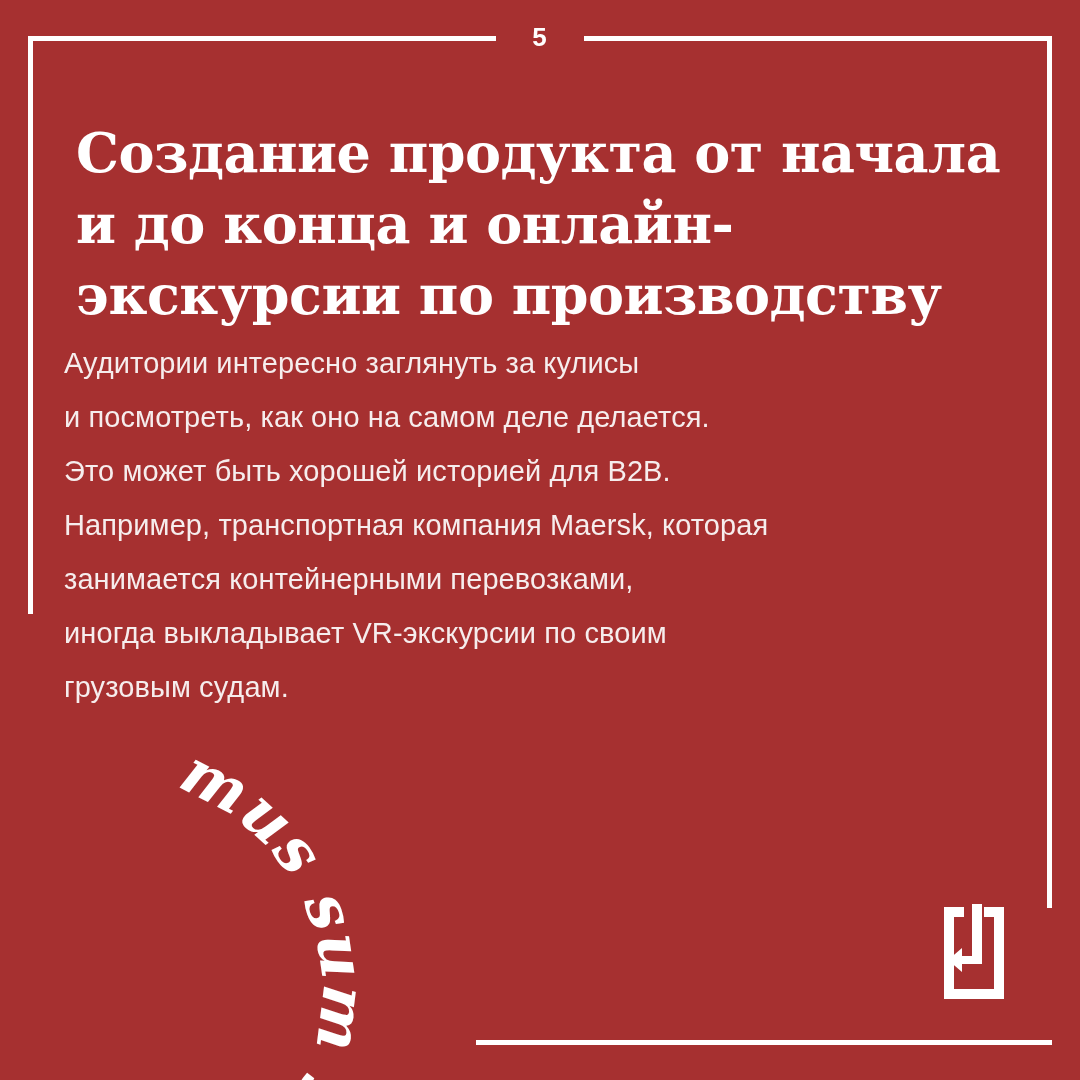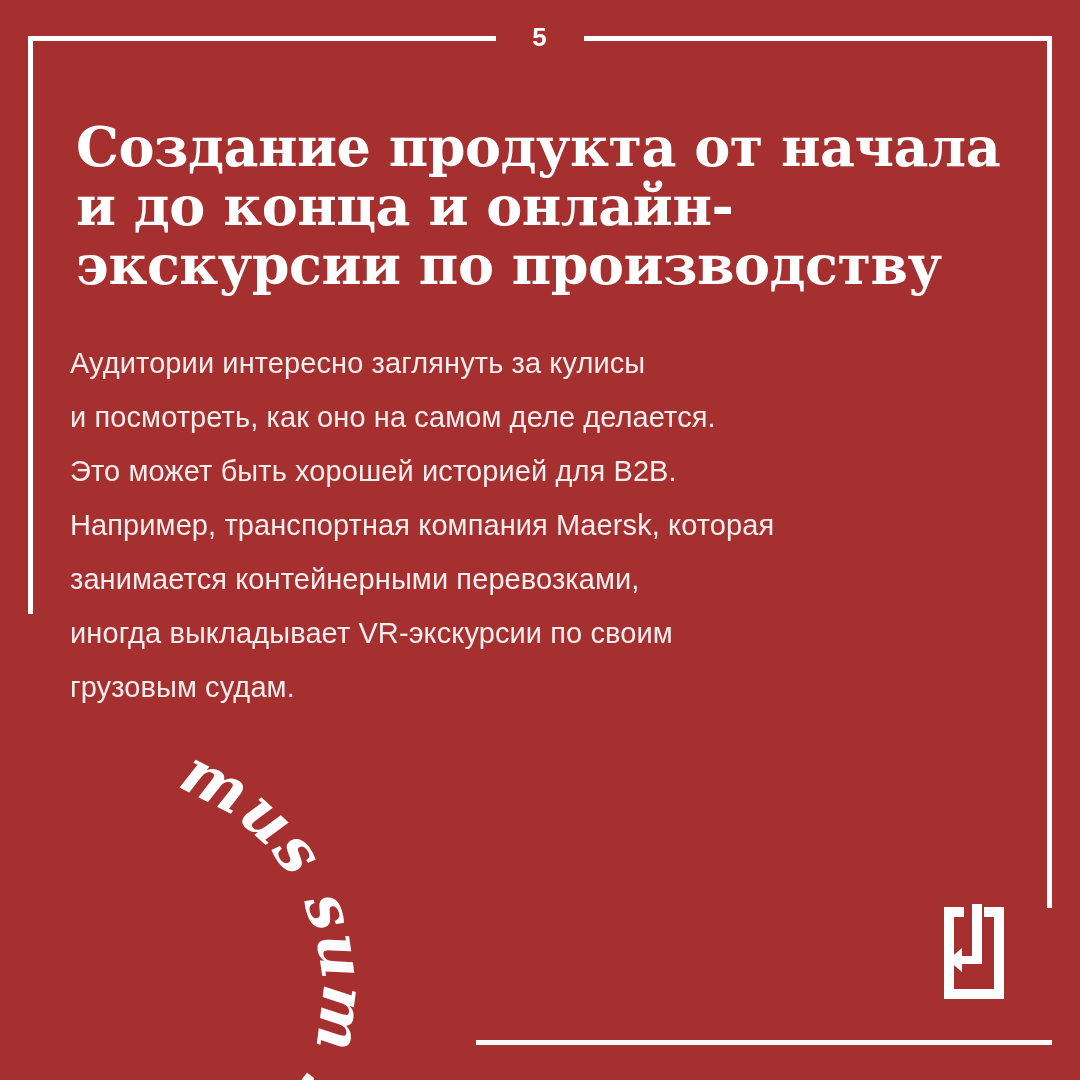--- a/index.html
+++ b/index.html
@@ -82,28 +82,28 @@
   
   .heading {
     position: absolute;
     left: 76px;
     top: 82px;
     width: 960px;
     color: #ffffff;
     font-family: "DejaVu Serif", "Liberation Serif", serif;
     font-weight: bold;
     font-size: 54px;
-    line-height: 59px;
+    line-height: 71px;
     letter-spacing: -0.5px;
   }
 
   
   .body-text {
     position: absolute;
-    left: 70px;
+    left: 64px;
     top: 336px;
     width: 940px;
     color: #f6eded;
     font-family: "Liberation Sans", sans-serif;
     font-weight: normal;
     font-size: 29px;
     line-height: 54px;
     letter-spacing: 0.1px;
   }
   .body-text p {

